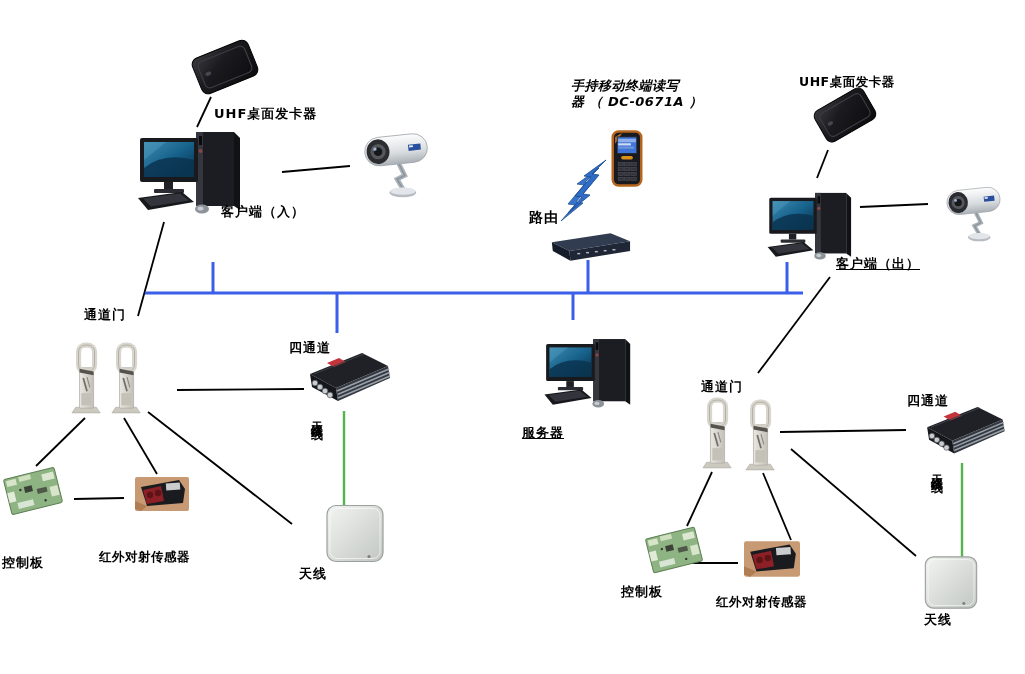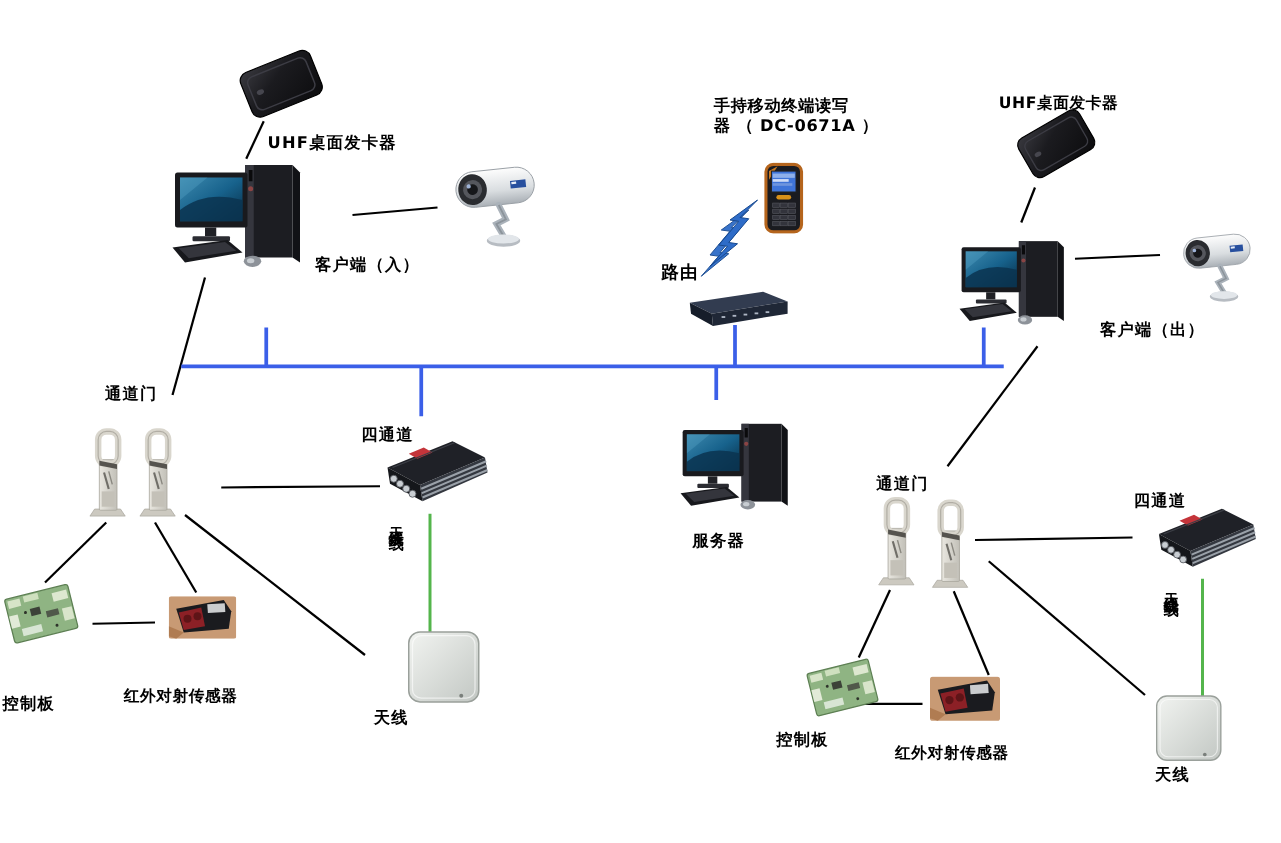--- a/index.html
+++ b/index.html
@@ -2,21 +2,21 @@
 <html style="--bus-line: #3b5fe8; --feeder-line: #54b54c; --lightning: #2e6cc8; --cable: #000000;"><head>
 <meta charset="utf-8">
 <style>
   * { margin:0; padding:0; box-sizing:border-box; }
   html,body { background:#ffffff; }
   body { font-family:"DejaVu Sans","Liberation Sans",sans-serif; }
   .canvas { position:relative; width:1025px; height:674px; background:#ffffff; overflow:hidden; }
   svg.layer { position:absolute; left:0; top:0; width:1025px; height:674px; }
   .lbl { position:absolute; color:#000; font-weight:bold; font-size:13px; letter-spacing:1px; white-space:nowrap; }
   .lbl.small { font-size:12.5px; letter-spacing:0.5px; }
-  .lbl.pre { white-space:pre-line; line-height:15.5px; letter-spacing:0.5px; }
+  .lbl.pre { white-space:pre-line; line-height:15.5px; letter-spacing:0.5px;font-style:italic; }
   .lbl.v { writing-mode:vertical-rl; letter-spacing:2px; font-size:12px; height:70px; }
   line.k { stroke:#000; stroke-width:1.8; }
   line.b { stroke:var(--bus-line,#3b5fe8); stroke-width:3; }
   line.g { stroke:var(--feeder-line,#54b54c); stroke-width:2.4; }
   .bolt { fill:var(--lightning,#2e6cc8); stroke:#17498f; stroke-width:0.8; }
 </style>
 </head>
 <body>
 
 <div class="canvas">
@@ -240,27 +240,27 @@
     <use href="#sym-reader" x="917" y="404" width="90" height="62"></use>
     <use href="#sym-pcb" x="1" y="465" width="64" height="52"></use>
     <use href="#sym-pcb" x="643" y="522" width="62" height="56"></use>
     <use href="#sym-sensor" x="135" y="477" width="54" height="34"></use>
     <use href="#sym-sensor" x="744" y="541" width="56" height="36"></use>
     <use href="#sym-antenna" x="325" y="503" width="60" height="61"></use>
     <use href="#sym-antenna" x="920" y="555" width="62" height="55"></use>
   </svg>
 
   <div class="lbl" style="left:214px; top:105px;">UHF桌面发卡器</div>
-  <div class="lbl" style="left:221px; top:203px;margin-left:31px;">客户端（入）</div>
+  <div class="lbl" style="left:221px; top:203px;">客户端（入）</div>
   <div class="lbl pre" style="left:571px; top:78px; width:140px;">手持移动终端读写
 器 （ DC-0671A ）</div>
   <div class="lbl" style="left:529px; top:209px; font-size:14px;">路由</div>
   <div class="lbl small" style="left:799px; top:74px;">UHF桌面发卡器</div>
-  <div class="lbl" style="left:880px; top:255px;">客户端（出）</div>
-  <div class="lbl" style="left:554px; top:424px;">服务器</div>
+  <div class="lbl" style="left:836px; top:255px;text-decoration:underline;">客户端（出）</div>
+  <div class="lbl" style="left:522px; top:424px;text-decoration:underline;">服务器</div>
   <div class="lbl" style="left:84px; top:306px;">通道门</div>
   <div class="lbl" style="left:289px; top:339px;">四通道</div>
   <div class="lbl v" style="left:308px; top:412px;">天线馈线</div>
   <div class="lbl" style="left:299px; top:565px;">天线</div>
   <div class="lbl" style="left:2px; top:554px;">控制板</div>
   <div class="lbl small" style="left:99px; top:549px;">红外对射传感器</div>
   <div class="lbl" style="left:701px; top:378px;">通道门</div>
   <div class="lbl" style="left:907px; top:392px;">四通道</div>
   <div class="lbl v" style="left:928px; top:465px;">天线馈线</div>
   <div class="lbl" style="left:924px; top:611px;">天线</div>

